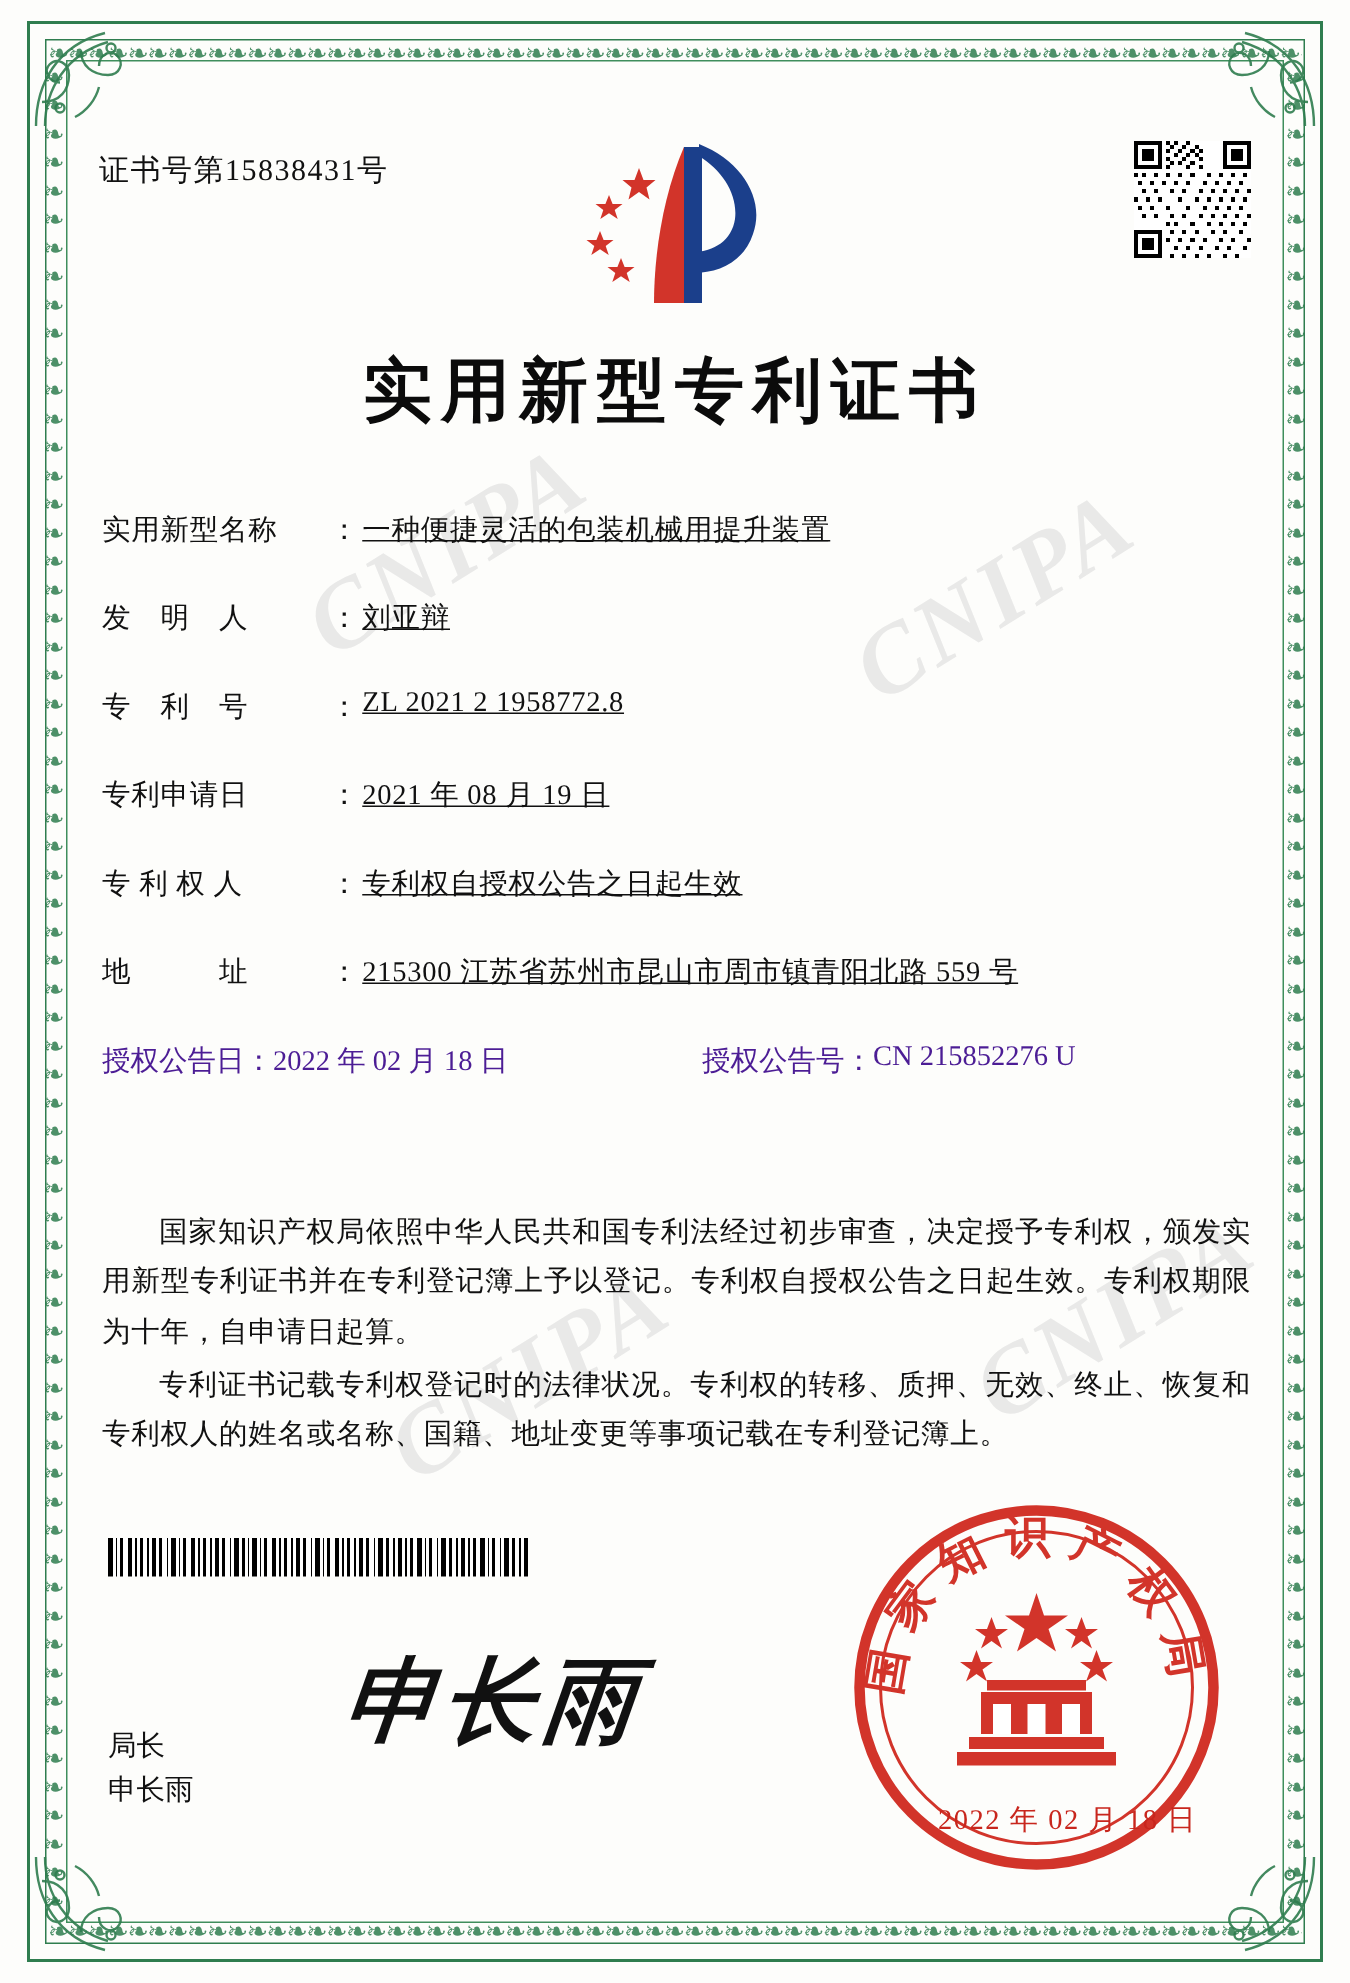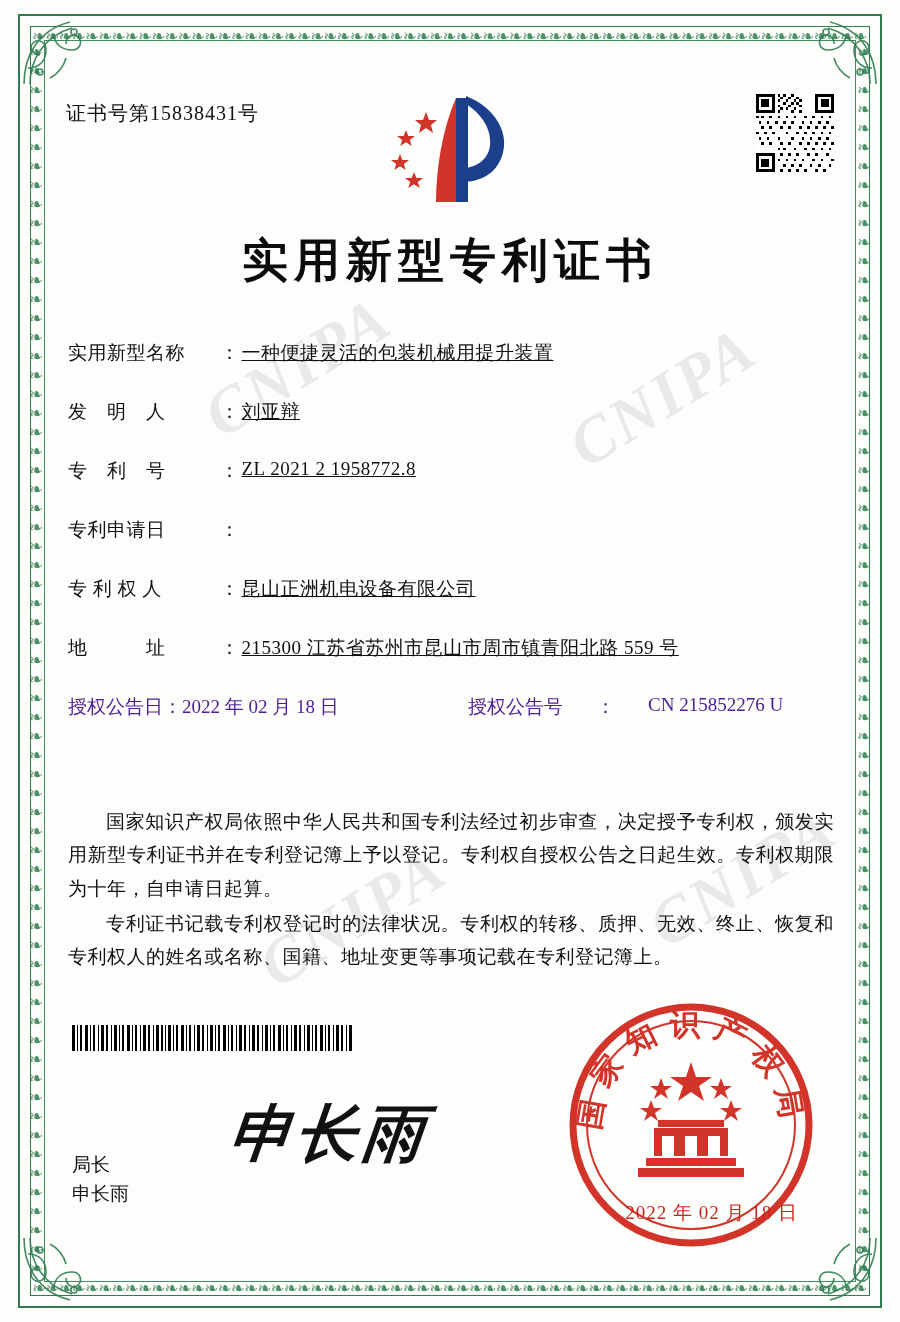--- a/index.html
+++ b/index.html
@@ -163,21 +163,21 @@
   .field .val { flex: 1; text-decoration: underline; }
 
   .row-two {
     display: flex;
     align-items: baseline;
     font-size: 19px;
     color: #4c1d95;
     margin-bottom: 24px;
   }
   .row-two .cell-a { width: 400px; flex: 0 0 400px; display: flex; }
-  .row-two .cell-b { flex: 1; display: flex; gap: 33px; }
+  .row-two .cell-b { flex: 1; display: flex; }
   .row-two .lbl2 { white-space: nowrap; }
 
   .para {
     font-size: 19px;
     line-height: 1.75;
     color: #111;
     text-align: justify;
     text-indent: 2em;
     margin: 0 0 2px 0;
     letter-spacing: .5px;
@@ -483,26 +483,27 @@
 
       <div class="field">
         <span class="lbl">专　利　号</span>
         <span class="colon">：</span>
         <span class="val">ZL 2021 2 1958772.8</span>
       </div>
 
       <div class="field">
         <span class="lbl">专利申请日</span>
         <span class="colon">：</span>
+        <span class="val">2021 年 08 月 19 日</span>
       </div>
 
       <div class="field">
         <span class="lbl">专 利 权 人</span>
         <span class="colon">：</span>
-        <span class="val">昆山正洲机电设备有限公司</span>
+        <span class="val">专利权自授权公告之日起生效</span>
       </div>
 
       <div class="field">
         <span class="lbl">地　　　址</span>
         <span class="colon">：</span>
         <span class="val">215300 江苏省苏州市昆山市周市镇青阳北路 559 号</span>
       </div>
 
       <div class="row-two">
         <div class="cell-a">

